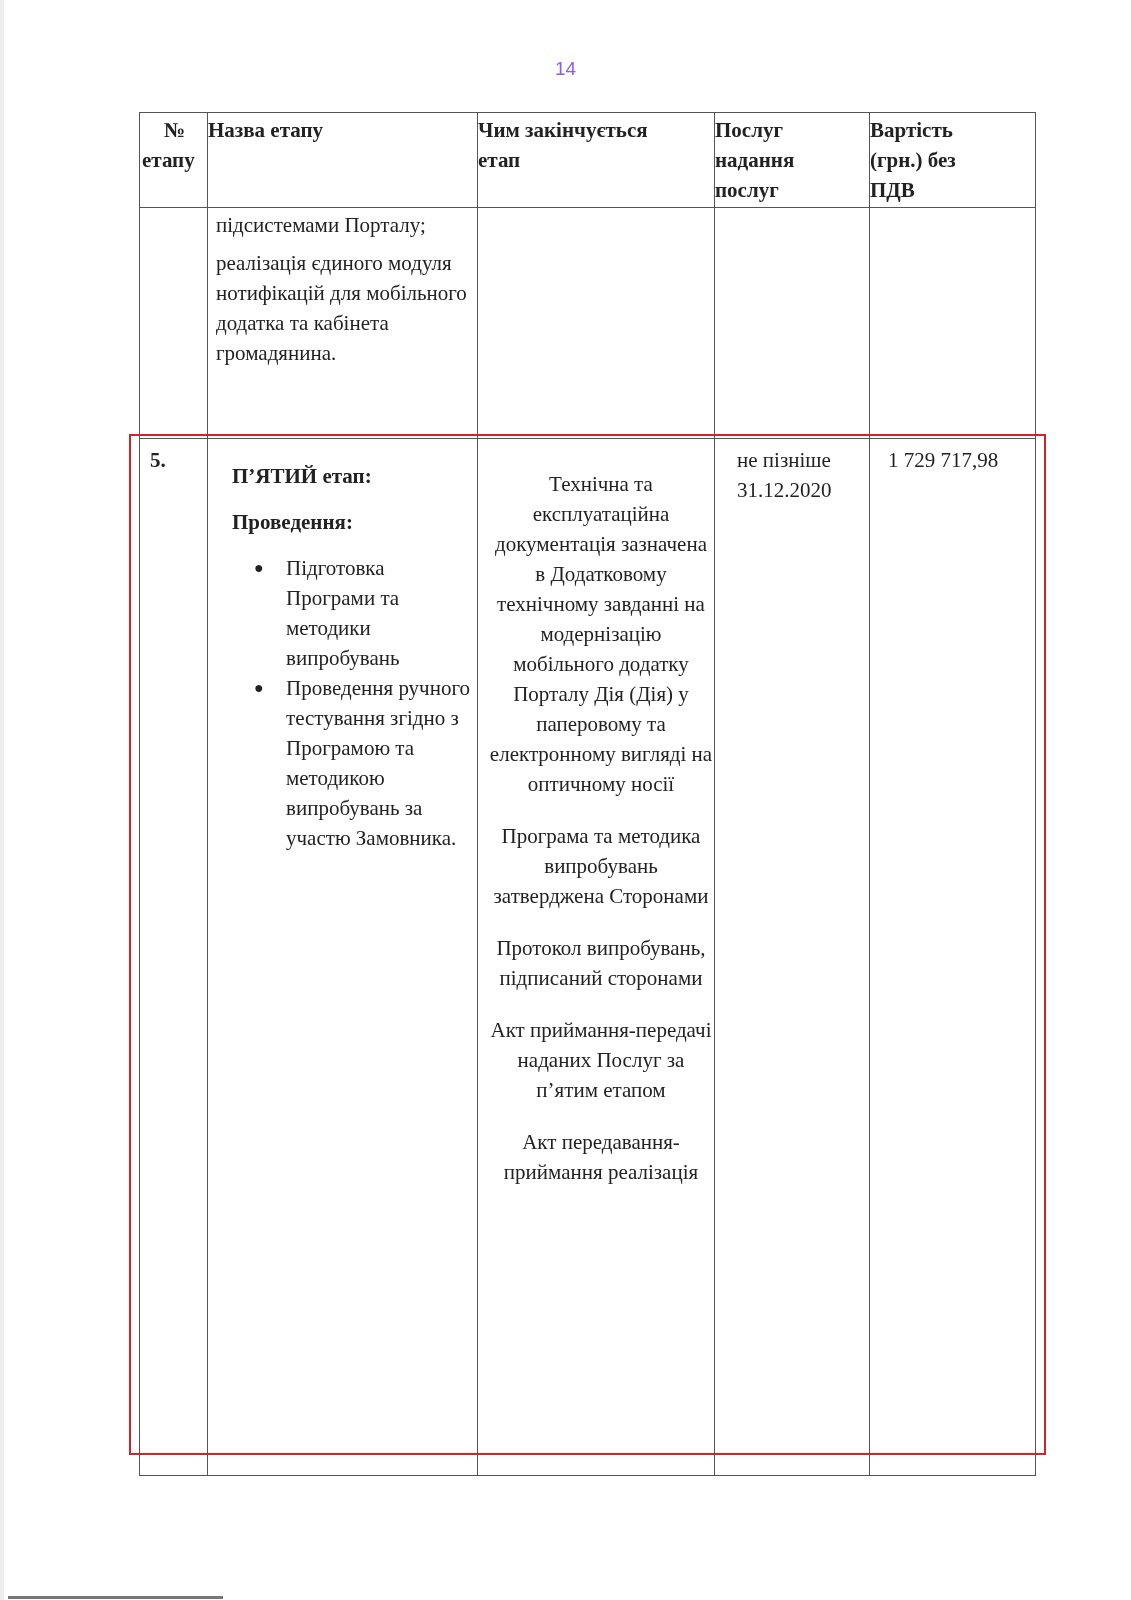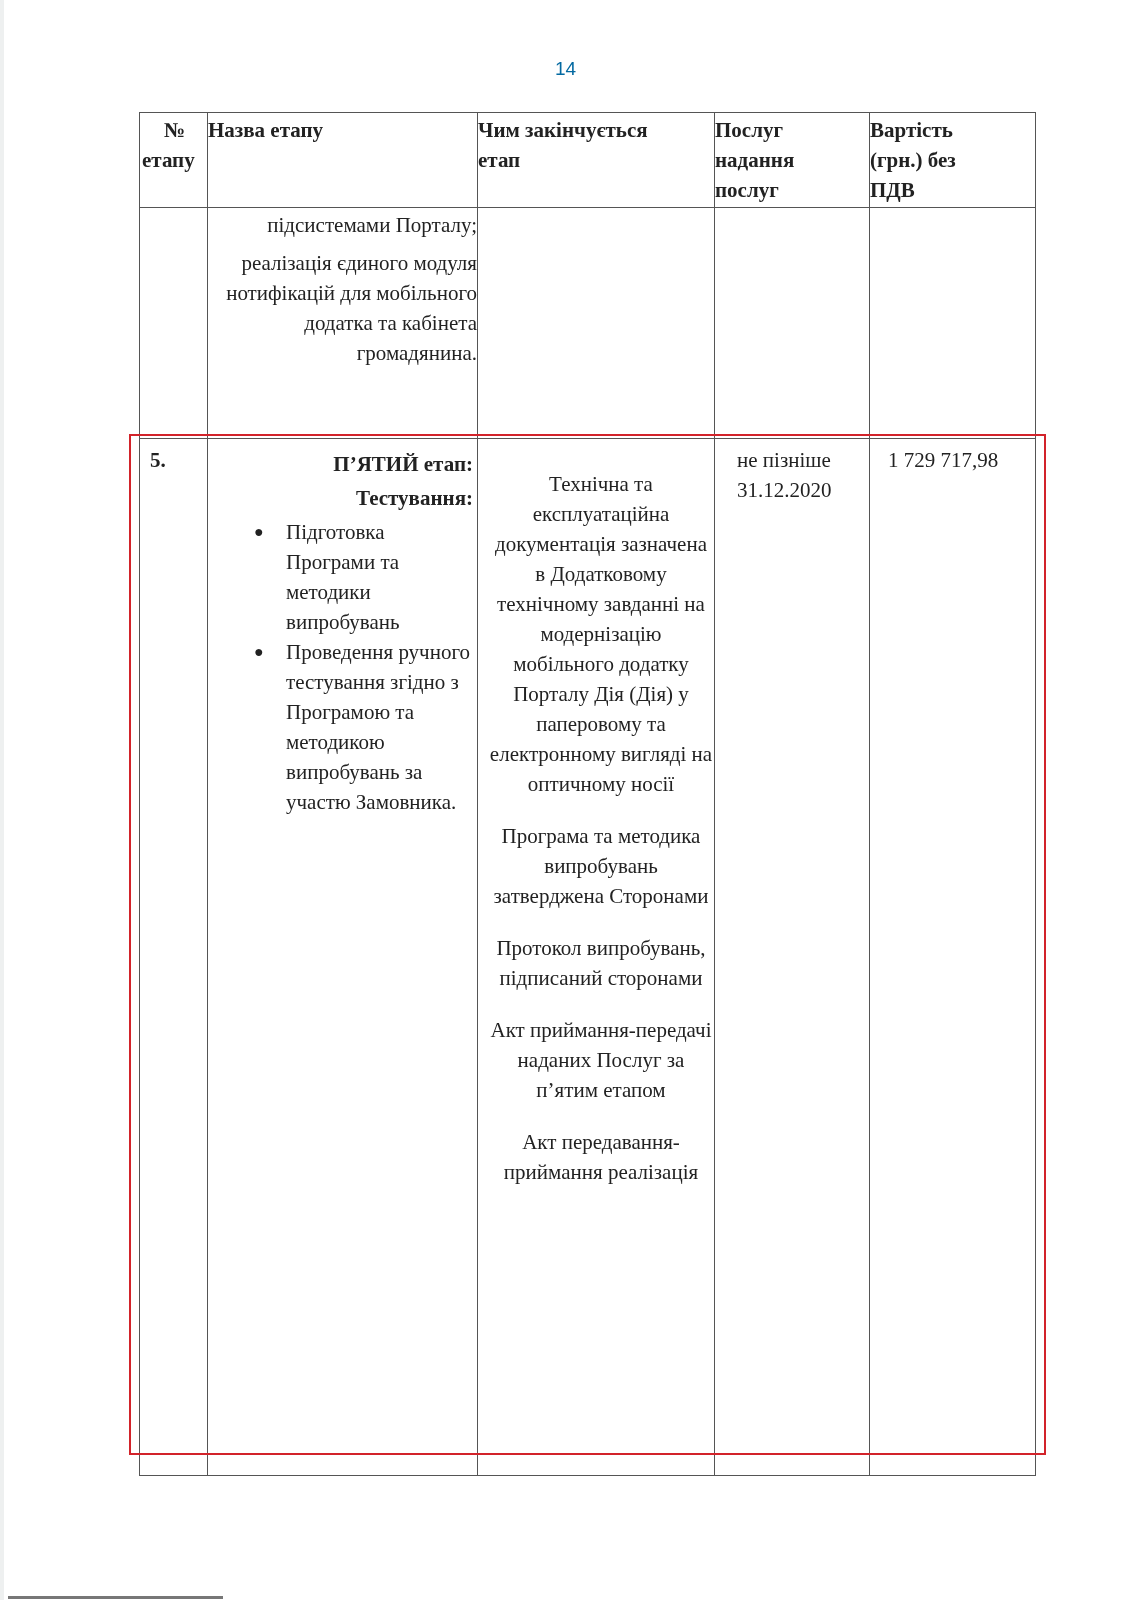--- a/index.html
+++ b/index.html
@@ -1,36 +1,36 @@
 <!DOCTYPE html>
 <html><head>
 <meta charset="utf-8">
 <style>
   html, body { margin: 0; padding: 0; background: #ffffff; }
   body { width: 1131px; height: 1600px; position: relative; overflow: hidden;
          font-family: "Liberation Serif", "DejaVu Serif", serif; color: #222; }
   .page-number { position: absolute; top: 58px; left: 0; width: 1131px; text-align: center;
-                 font-family: "Liberation Sans", "DejaVu Sans", sans-serif; font-size: 19px; color: #0369a1; }
+                 font-family: "Liberation Sans", "DejaVu Sans", sans-serif; font-size: 19px; color: #8b5cf6; }
   table.stages { position: absolute; left: 139px; top: 112px; border-collapse: collapse;
                  table-layout: fixed; width: 896px; }
   table.stages td, table.stages th { border: 1px solid #555; vertical-align: top; padding: 0; }
   col.c1 { width: 68px; } col.c2 { width: 270px; } col.c3 { width: 237px; }
   col.c4 { width: 155px; } col.c5 { width: 166px; }
   th { font-weight: bold; font-size: 21px; line-height: 30px; text-align: left;
        padding-top: 2px !important; height: 92px; color: #222; }
   th.num { text-align: left; padding-left: 2px !important; }
   th.num .sym { display:block; text-align:center; }
   td { font-size: 21px; line-height: 30px; }
   .cont-row td { height: 228px; }
   .cont-name { padding-left: 8px !important; padding-top: 2px !important; }
-  .cont-name p { margin: 0; text-align: right; }
+  .cont-name p { margin: 0; }
   .cont-name p + p { margin-top: 8px; }
   .stage-num { font-weight: bold; padding: 6px 0 0 10px !important; }
   .stage-name { padding: 6px 0 0 8px !important; }
-  .stage-title { font-weight: bold; margin: 4px; text-align: right; }
+  .stage-title { font-weight: bold; margin: 16px; }
   ul.tasks { margin: 0; padding-left: 70px; list-style: none; }
   ul.tasks li { position: relative; }
   ul.tasks li .bullet { position: absolute; left: -32px; top: 0; font-size: 16px; }
   .deliverables { padding: 30px 0 0 10px !important; }
   .deliverables p { margin: 0 0 22px 0; text-align: center; }
   .deadline { padding: 6px 0 0 22px !important; }
   .cost { padding: 6px 0 0 18px !important; }
   .main-row td { height: 1006px; }
   .highlight-box { position: absolute; left: 129px; top: 434px; width: 913px; height: 1017px;
                    border: 2px solid #d2232a; pointer-events: none; }
@@ -83,21 +83,21 @@
         <p>реалізація єдиного модуля нотифікацій для мобільного додатка та кабінета громадянина.</p>
       </td>
       <td></td>
       <td></td>
       <td></td>
     </tr>
     <tr class="main-row">
       <td class="stage-num">5.</td>
       <td class="stage-name">
         <p class="stage-title">П’ЯТИЙ етап:</p>
-        <p class="stage-title">Тестування:</p>
+        <p class="stage-title">Проведення:</p>
         <ul class="tasks">
           <li>
             <span class="bullet">●</span>
             <span>Підготовка Програми та методики випробувань</span>
           </li>
           <li>
             <span class="bullet">●</span>
             <span>Проведення ручного тестування згідно з Програмою та методикою випробувань за участю Замовника.</span>
           </li>
         </ul>

